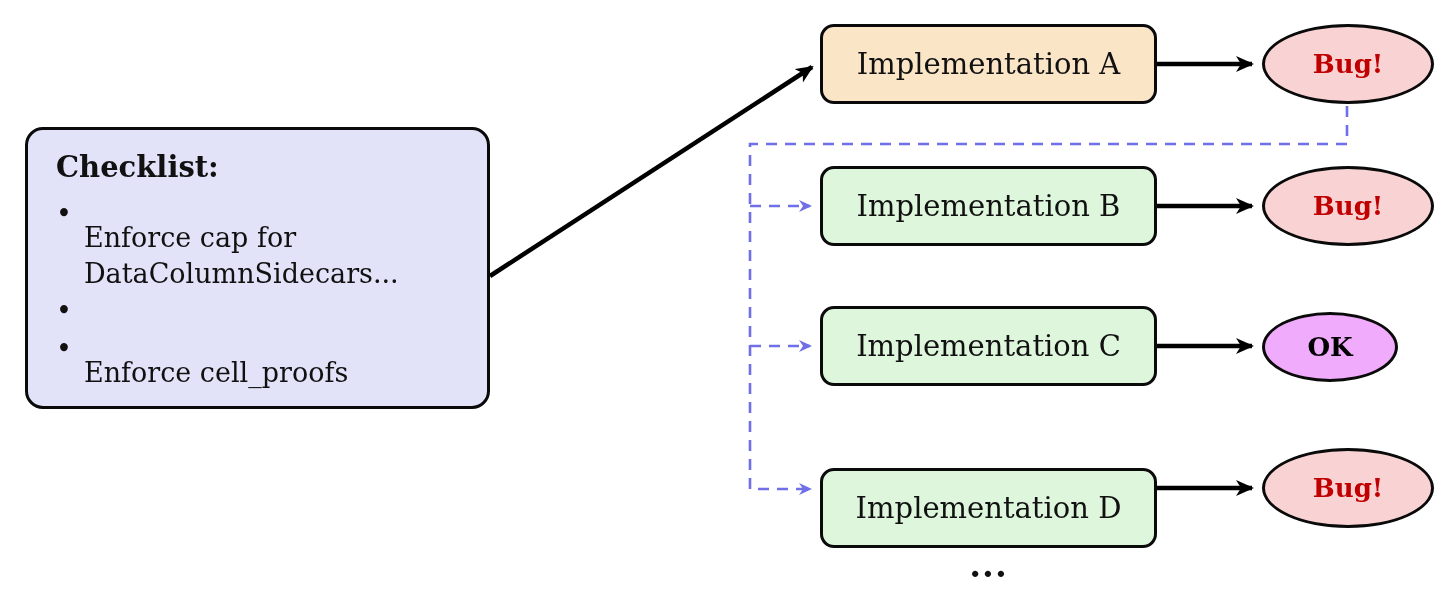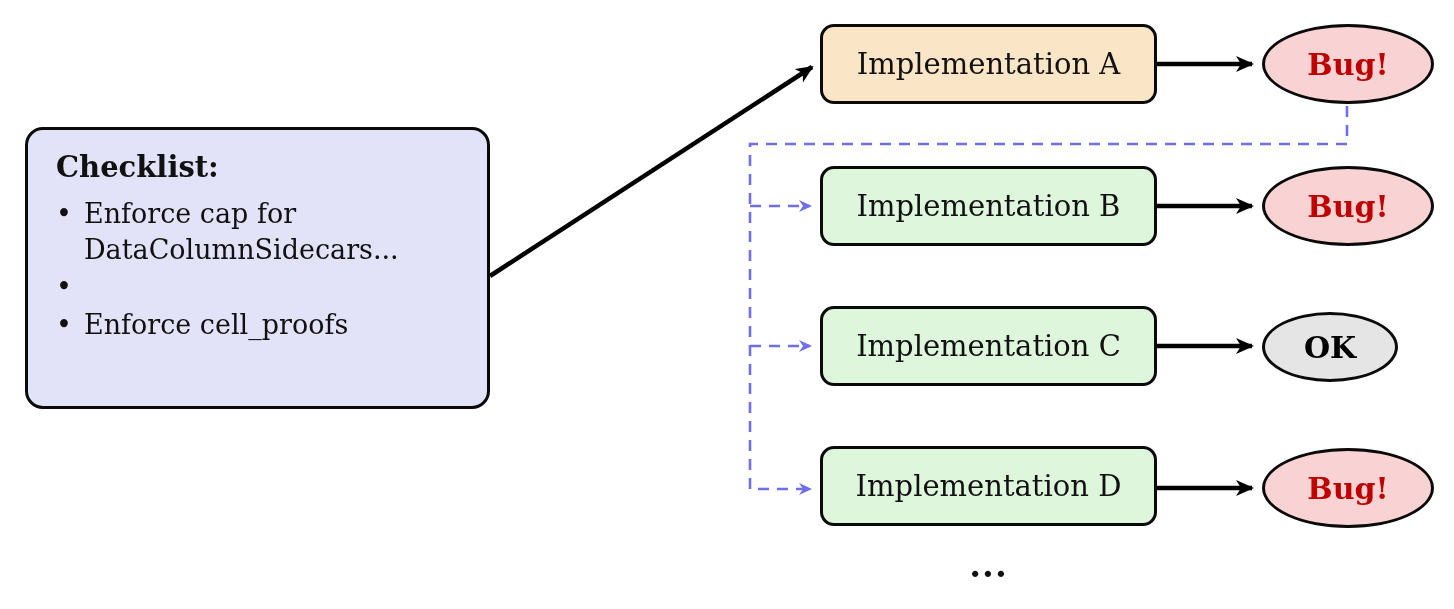--- a/index.html
+++ b/index.html
@@ -10,41 +10,41 @@
   .layer { position:absolute; left:0; top:0; z-index:1; }
   .node { position:absolute; box-sizing:border-box; border:3px solid #0a0a0a; z-index:2; }
 
   .checklist {
     left:25px; top:127px; width:465px; height:282px; border-radius:18px;
     background:#E2E2F9; padding:20px 16px 0 28px; color:#111;
   }
   .checklist-title { font-weight:bold; font-size:29px; margin:0 0 12px 0; }
   .cl-item { display:flex; gap:12px; font-size:27px; line-height:1.32; margin-bottom:2px; }
   .cl-bullet { flex:0 0 auto; }
-  .cl-text { white-space:pre-line; }
+  .cl-text { white-space:pre-line;margin-top:24px; }
 
   .impl {
     left:820px; width:337px; height:80px; border-radius:14px; background:#DDF6DC;
     display:flex; align-items:center; justify-content:center;
     font-size:29px; color:#111;
   }
   .impl-a { top:24px; background:#FBE5C7; }
   .impl-b { top:166px; }
   .impl-c { top:306px; }
-  .impl-d { top:446px;text-align:right; }
+  .impl-d { top:468px;text-align:right; }
 
   .ellipse {
     border-radius:50%; display:flex; align-items:center; justify-content:center;
-    font-weight:bold; font-size:30px;
+    font-weight:bold; font-size:26px;
   }
   .bug { left:1262px; width:172px; height:80px; background:#F9D3D3; color:#C00000; }
   .bug-a { top:24px; }
   .bug-b { top:166px; }
   .bug-d { top:448px; }
-  .ok  { left:1262px; top:312px; width:136px; height:70px; background:#e5e5e5; color:#000; }
+  .ok  { left:1262px; top:312px; width:136px; height:70px; background:#f0abfc; color:#000; }
 
   .dots {
     position:absolute; left:820px; top:545px; width:337px; text-align:center;
     font-size:34px; font-weight:bold; color:#111; z-index:2; letter-spacing:1px;
   }
 </style>
 </head>
 <body>
 
 <div class="canvas">

